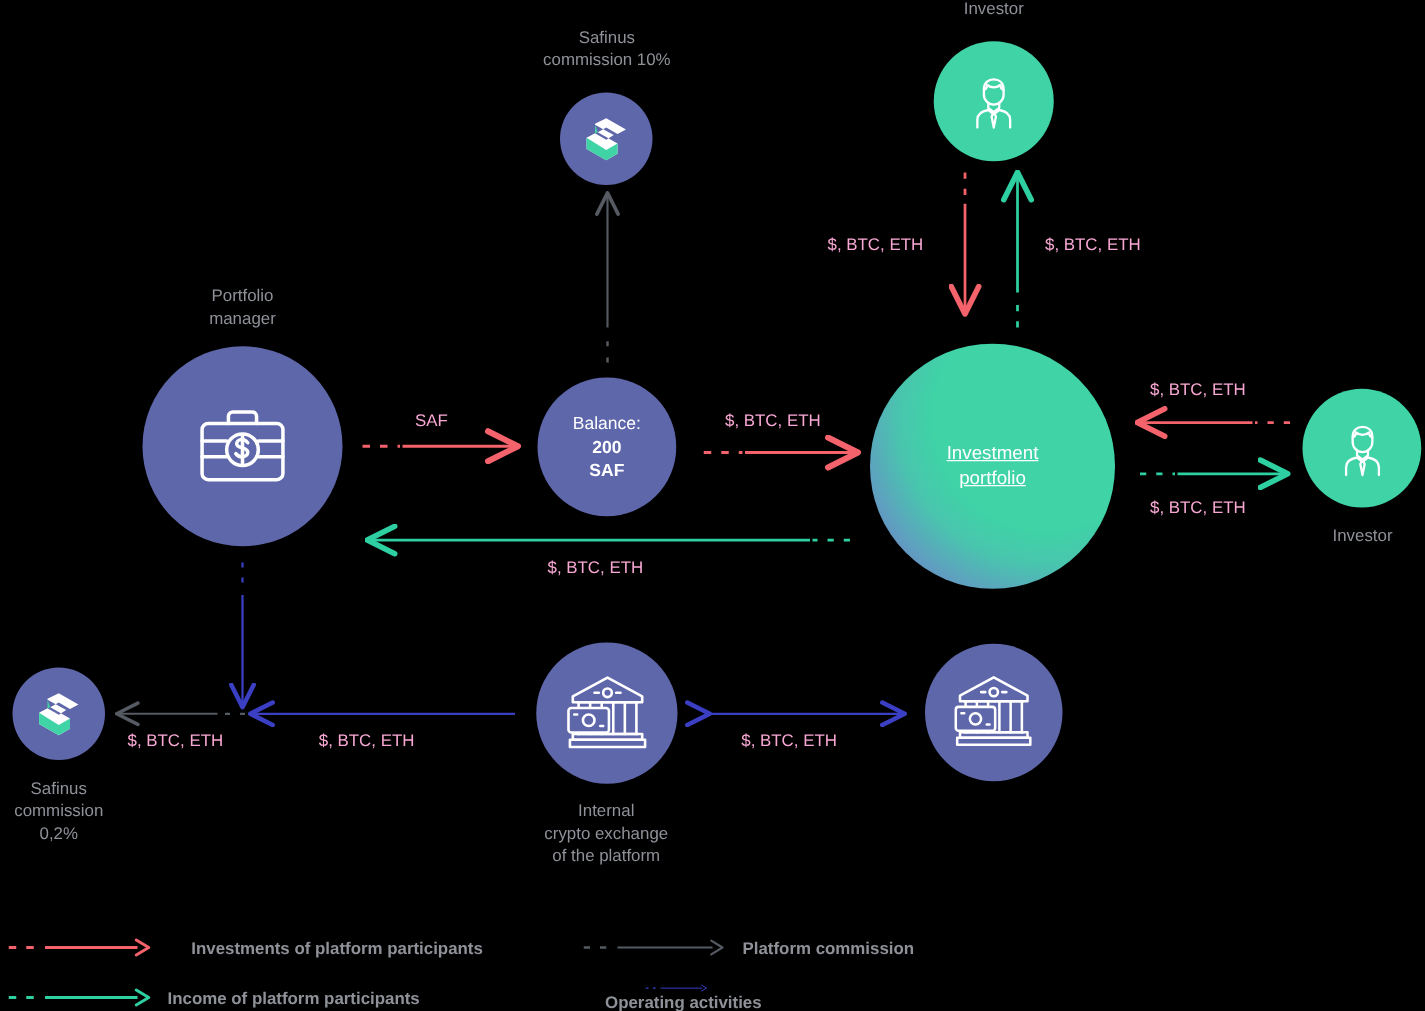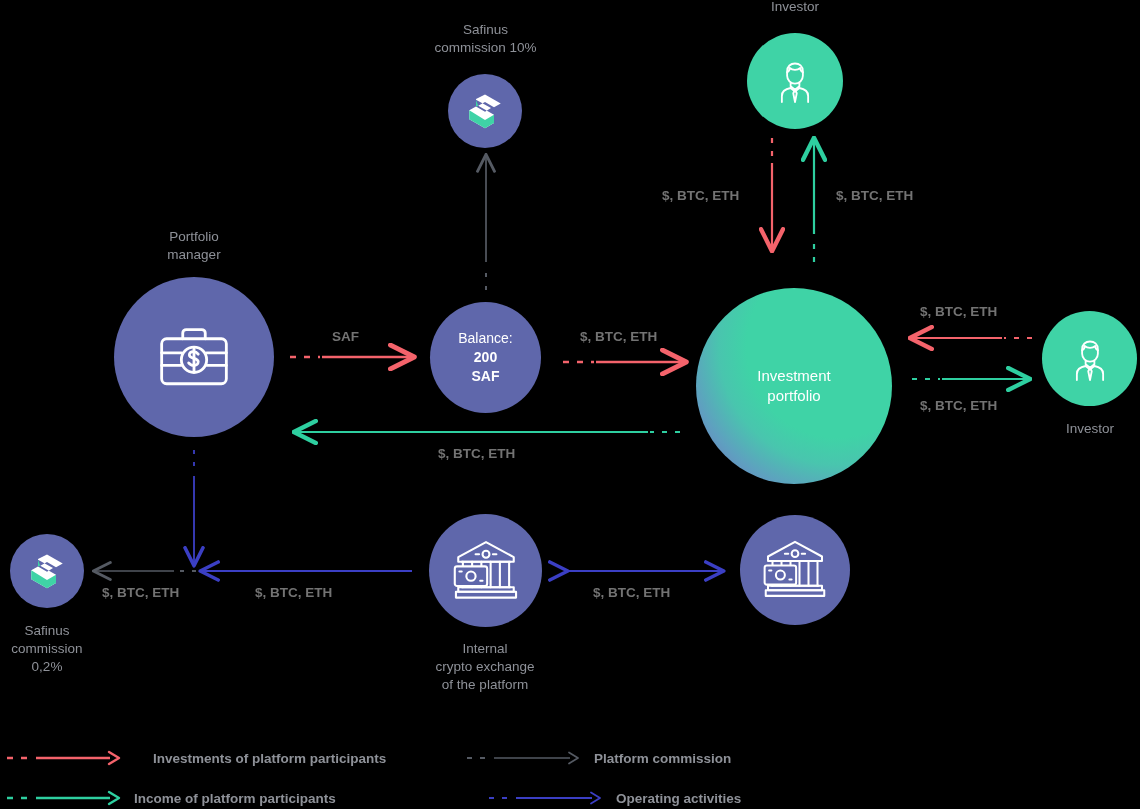--- a/index.html
+++ b/index.html
@@ -13,21 +13,21 @@
 
   .node{position:absolute;border-radius:50%;display:flex;align-items:center;justify-content:center;}
   .node.purple{background:#5f67ab;}
   .node.green{background:#3fd3a6;}
   .node.grad{background:radial-gradient(circle at 72% 30%, #3fd3a6 0%, #3fd3a6 46%, #49c5ae 60%, #5f9fc0 76%, #6f7cc0 90%, #7a74bd 100%);}
 
   .caption{position:absolute;color:#8e9198;font-size:13.5px;line-height:18px;text-align:center;white-space:pre;}
   .nodetext{color:#fff;font-size:15px;line-height:20px;text-align:center;}
   .nodetext.small{font-size:14px;line-height:19px;}
 
-  .edgelabel{position:absolute;color:#737373;font-size:13.5px;line-height:17px;white-space:nowrap;font-weight:bold;}
+  .edgelabel{position:absolute;color:#f9a8d4;font-size:13.5px;line-height:17px;white-space:nowrap;font-weight:normal;}
 
   .legend{position:absolute;left:0;top:744px;width:1140px;height:65px;}
   .legend-row{position:absolute;height:22px;display:flex;align-items:center;}
   .legend-text{color:#8e9198;font-size:13.5px;white-space:nowrap;margin-left:10px;font-weight:bold;}
   .legend-svg{display:block;}
 </style>
 </head>
 <body>
 
 <div id="stage">
@@ -149,21 +149,21 @@
   </div>
 
   <div class="node purple" style="left:430px;top:302px;width:111px;height:111px;">
     <div class="nodetext small">
       <div>Balance:</div>
       <div style="font-weight:bold;">200</div>
       <div style="font-weight:bold;">SAF</div>
     </div>
   </div>
 
-  <div class="node grad" style="left:696px;top:288px;width:196px;height:196px;">
+  <div class="node grad" style="left:696px;top:275px;width:196px;height:196px;text-decoration:underline;">
     <div class="nodetext">
       <div>Investment</div>
       <div>portfolio</div>
     </div>
   </div>
 
   <div class="node green" style="left:1042px;top:311px;width:95px;height:95px;">
     <svg width="56" height="56" viewBox="0 0 64 64">
       <g fill="none" stroke="#fff" stroke-width="2.1" stroke-linecap="round" stroke-linejoin="round">
         <path d="M23 21c0-6 4-9 9-9s9 3 9 9v5c0 5-4 9-9 9s-9-4-9-9z"></path>
@@ -268,21 +268,21 @@
 
     <div class="legend-row" style="left:466px;top:3px;">
       <svg class="legend-svg" width="118" height="16" viewBox="0 0 118 16">
         <line x1="1" y1="8" x2="26" y2="8" stroke="#555a63" stroke-width="2" stroke-dasharray="5 8"></line>
         <line x1="28" y1="8" x2="104" y2="8" stroke="#555a63" stroke-width="1.7"></line>
         <path d="M103,2.5 L112,8 L103,13.5" fill="none" stroke="#555a63" stroke-width="1.7" stroke-linecap="round" stroke-linejoin="round"></path>
       </svg>
       <span class="legend-text">Platform commission</span>
     </div>
 
-    <div class="legend-row" style="left:488px;top:43px;">
+    <div class="legend-row" style="left:474px;top:43px;flex-direction:column;">
       <svg class="legend-svg" width="118" height="16" viewBox="0 0 118 16">
         <line x1="1" y1="8" x2="26" y2="8" stroke="#3b3fc4" stroke-width="2.2" stroke-dasharray="5 8"></line>
         <line x1="28" y1="8" x2="104" y2="8" stroke="#3b3fc4" stroke-width="1.8"></line>
         <path d="M103,2.5 L112,8 L103,13.5" fill="none" stroke="#3b3fc4" stroke-width="1.8" stroke-linecap="round" stroke-linejoin="round"></path>
       </svg>
       <span class="legend-text">Operating activities</span>
     </div>
 
   </div>
 

